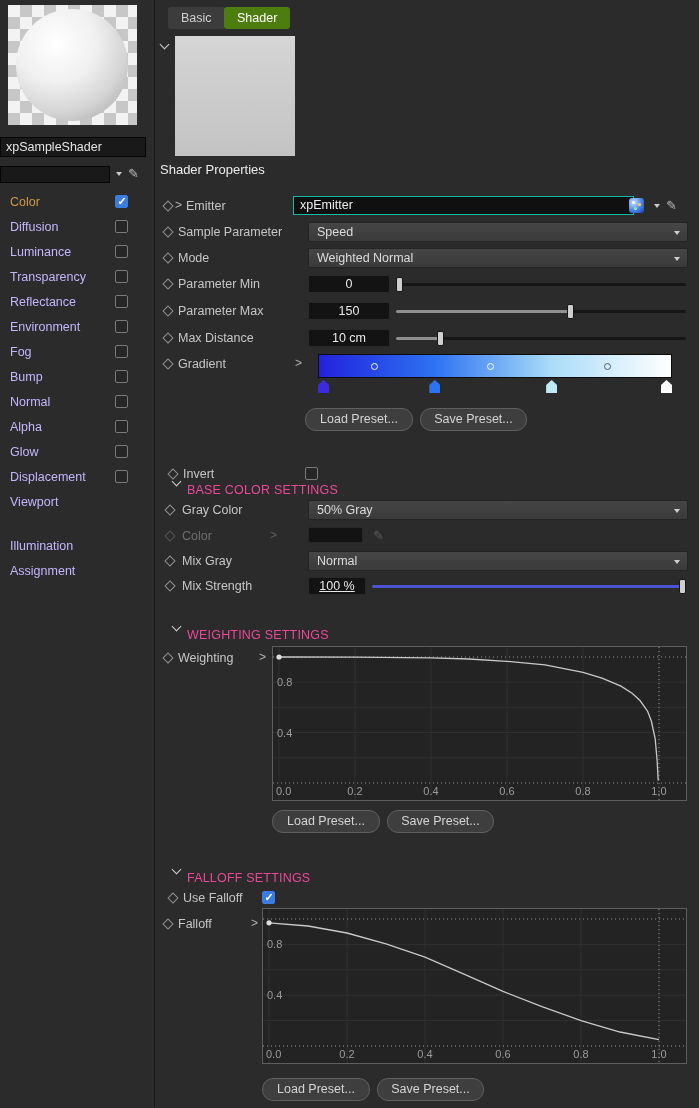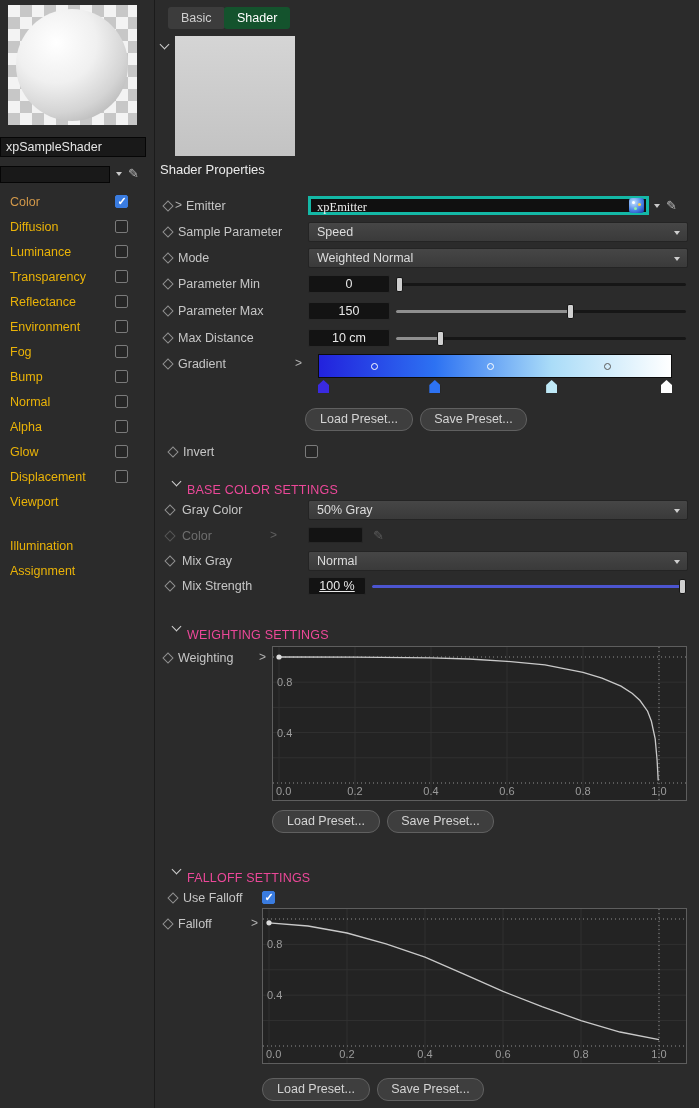--- a/index.html
+++ b/index.html
@@ -14,34 +14,34 @@
                      linear-gradient(45deg,#c7c7c7 25%,transparent 25%,transparent 75%,#c7c7c7 75%);
     background-size:24px 24px;background-position:0 0,12px 12px;overflow:hidden;}
   .sphere{position:absolute;left:8px;top:4px;width:112px;height:112px;border-radius:50%;
     background:radial-gradient(circle at 36% 30%,#ffffff,#f0f0f0 38%,#d4d4d4 66%,#a6a6a6 94%,#9b9b9b);}
   .matname{position:absolute;left:0;top:137px;width:146px;height:20px;background:#191919;
     border:1px solid #060606;box-sizing:border-box;color:#e4e4e4;line-height:18px;padding:0 5px;}
   .mini{position:absolute;left:0;top:166px;width:110px;height:17px;background:#191919;
     border:1px solid #060606;box-sizing:border-box;}
   .channels{position:absolute;left:0;top:191px;width:154px;}
   .ch-row{position:relative;height:25px;}
-  .ch-label{position:absolute;left:10px;top:4px;color:#eab308;}
+  .ch-label{position:absolute;left:10px;top:4px;color:#c4b5fd;}
   .orange{color:#d2984a;}
   .cbox{width:13px;height:13px;background:#262626;border:1px solid #7a7a7a;border-radius:2px;
     box-sizing:border-box;position:absolute;}
   .ch-row .cbox{right:26px;top:4px;}
   .cbox.checked{background:#3a7ce0;border-color:#3a7ce0;}
   .cbox.checked::after{content:"\2713";position:absolute;left:1.5px;top:-1.5px;color:#fff;
     font-size:11px;font-weight:bold;}
 
   
   .main{position:absolute;left:155px;top:0;width:544px;height:1108px;}
   .tab{position:absolute;top:7px;height:22px;line-height:22px;padding:0 13px;border-radius:3px;
     background:#3c3c3c;color:#cfcfcf;}
-  .tab.active{background:#14532d;color:#ffffff;}
+  .tab.active{background:#4d7c0f;color:#ffffff;}
   .chev{position:absolute;width:6px;height:6px;border-left:1.6px solid #cfcfcf;
     border-bottom:1.6px solid #cfcfcf;transform:rotate(-45deg);}
   .swatch{position:absolute;left:20px;top:36px;width:120px;height:120px;
     background:linear-gradient(#d5d5d5,#c3c3c3);}
   .ptitle{position:absolute;left:5px;top:162px;font-size:13px;color:#ebebeb;}
 
   .row{position:absolute;left:0;width:544px;height:20px;}
   .dia{position:absolute;top:6px;width:6px;height:6px;border:1px solid #8f8f8f;transform:rotate(45deg);}
   .dia.dim{border-color:#565656;}
   .lbl{position:absolute;top:3px;color:#c6c6c6;white-space:nowrap;}
@@ -52,22 +52,22 @@
   .dd{position:absolute;left:153px;top:0;width:380px;height:20px;box-sizing:border-box;
     background:linear-gradient(#464646,#3a3a3a);border:1px solid #242424;border-radius:2px;
     line-height:18px;padding:0 8px;color:#dcdcdc;}
   .dd::after{content:"";position:absolute;right:7px;top:8px;width:0;height:0;
     border-left:3.5px solid transparent;border-right:3.5px solid transparent;border-top:4.5px solid #cfcfcf;}
   .nf{position:absolute;left:153px;top:1px;width:82px;height:18px;box-sizing:border-box;
     background:#131313;border:1px solid #2a2a2a;border-radius:2px;color:#e8e8e8;
     text-align:center;line-height:16px;}
   .nf.small{width:58px;text-decoration:underline;}
   .nf.dim{width:55px;height:16px;border-color:#272727;}
-  .txtfield{position:absolute;left:153px;top:0;width:341px;height:19px;box-sizing:border-box;
-    background:#101010;border:3px solid #14b8a6;color:#ececec;line-height:17px;padding:0 6px;font-family:Liberation Serif, serif;}
+  .txtfield{position:absolute;left:138px;top:0;width:341px;height:19px;box-sizing:border-box;
+    background:#101010;border:1px solid #14b8a6;color:#ececec;line-height:17px;padding:0 6px;}
   .emicon{position:absolute;left:474px;top:2px;width:15px;height:15px;border-radius:3px;
     background:radial-gradient(circle at 32% 30%,#c4e2ff,#4a84e8 55%,#1c3fae 95%);}
   .emicon::after{content:"";position:absolute;left:3px;top:3px;width:3px;height:3px;border-radius:50%;
     background:#fff;box-shadow:6px 2px 0 #ffd24a,2px 6px 0 #8df0a8;}
   .tri{position:absolute;width:0;height:0;border-left:3.5px solid transparent;
     border-right:3.5px solid transparent;border-top:4.5px solid #c9c9c9;}
   .pencil{position:absolute;font-size:13px;color:#b9b9b9;line-height:17px;}
   .pencil.dim{color:#5d5d5d;}
 
   .slider{position:absolute;left:241px;top:0;width:290px;height:20px;}
@@ -246,21 +246,21 @@
           <div class="knot" style="left: 228.14px; background: rgb(191, 233, 247);"></div>
           <div class="knot" style="left: 343px; background: rgb(255, 255, 255);"></div>
         </div>
     </div>
 
     <div class="row" style="top:408px;height:23px">
       <div class="btn" style="left:150px;width:108px">Load Preset...</div>
       <div class="btn" style="left:265px;width:107px">Save Preset...</div>
     </div>
 
-    <div class="row" style="top:442px">
+    <div class="row" style="top:464px">
       <span class="dia" style="left:14px"></span>
       <span class="lbl" style="left:28px">Invert</span>
       <span class="cbox" style="left:150px;top:3px"></span>
     </div>
 
     <div class="row" style="top:473px">
       <span class="chev" style="left:18px;top:5px"></span>
       <span class="sec-title" style="left:32px">BASE COLOR SETTINGS</span>
     </div>
 

